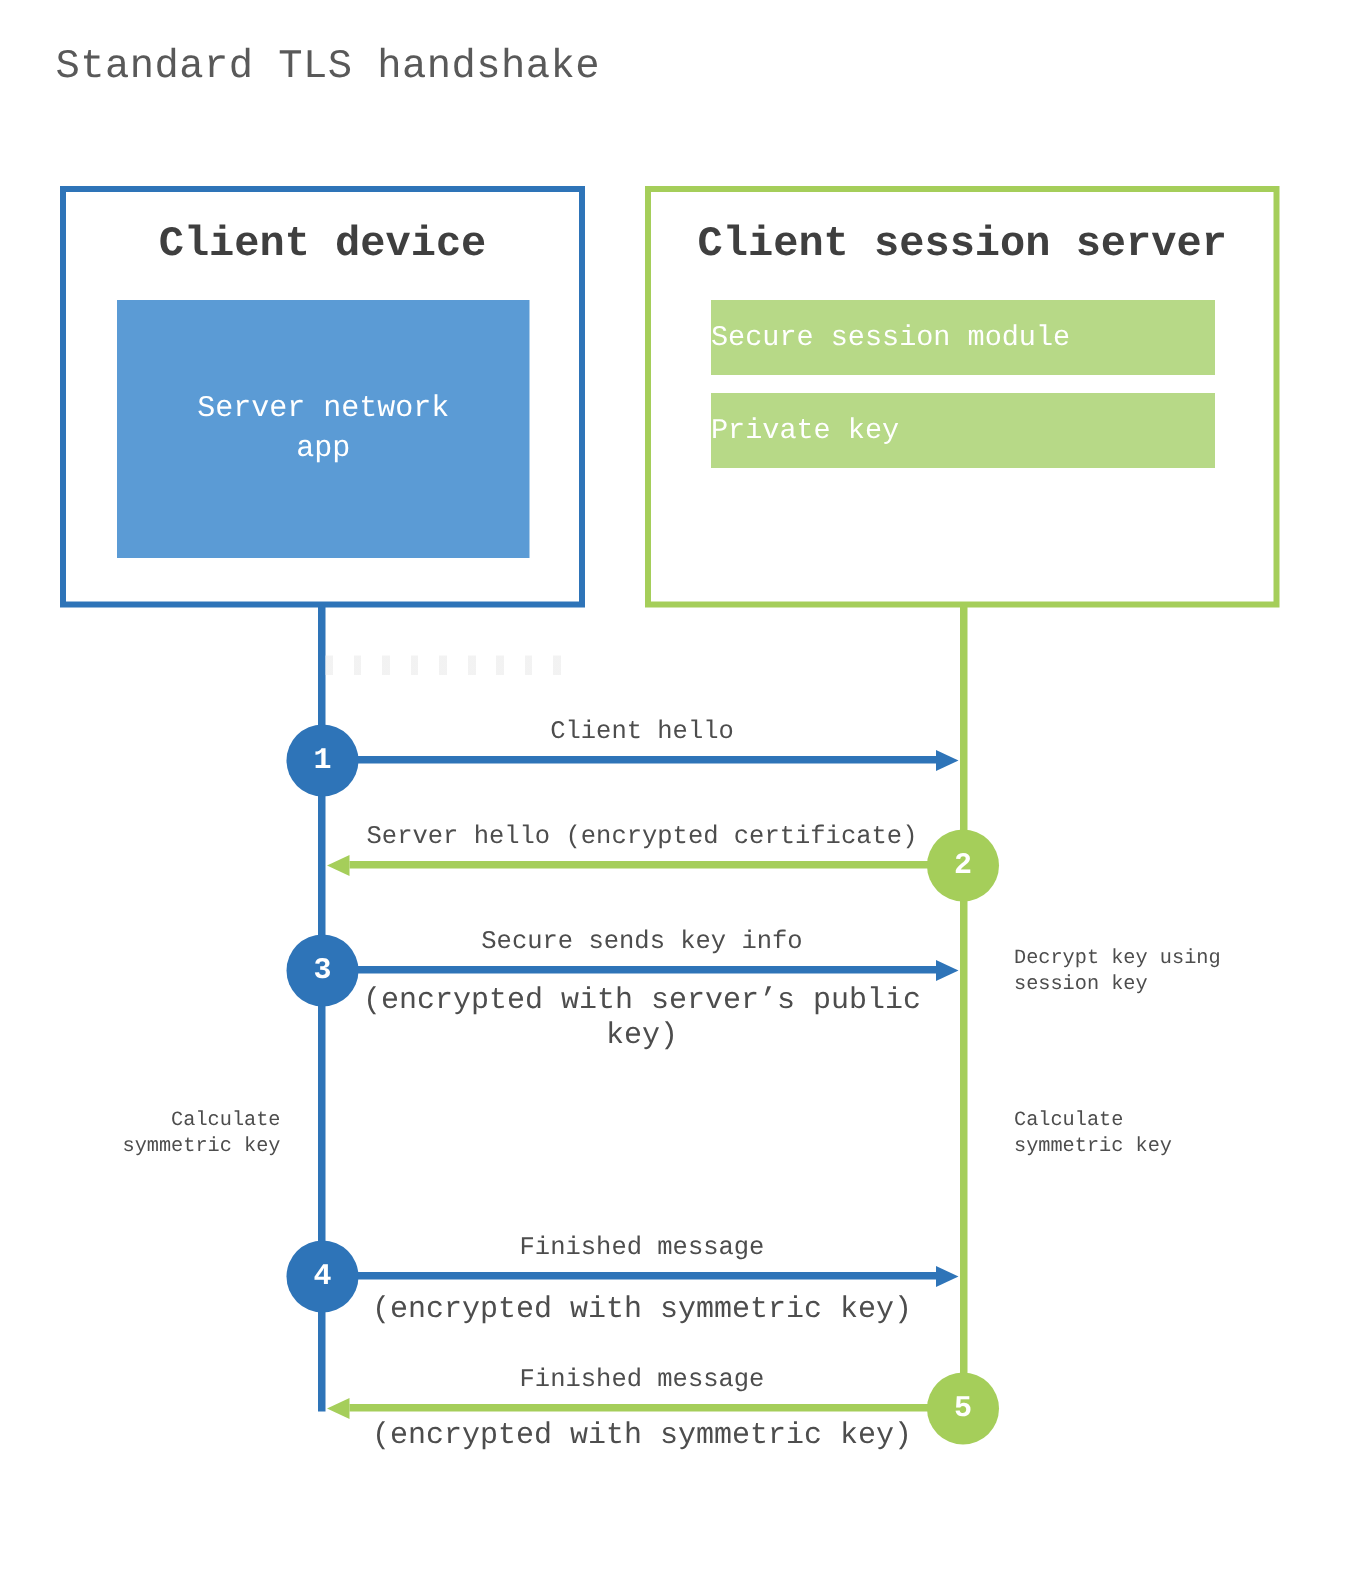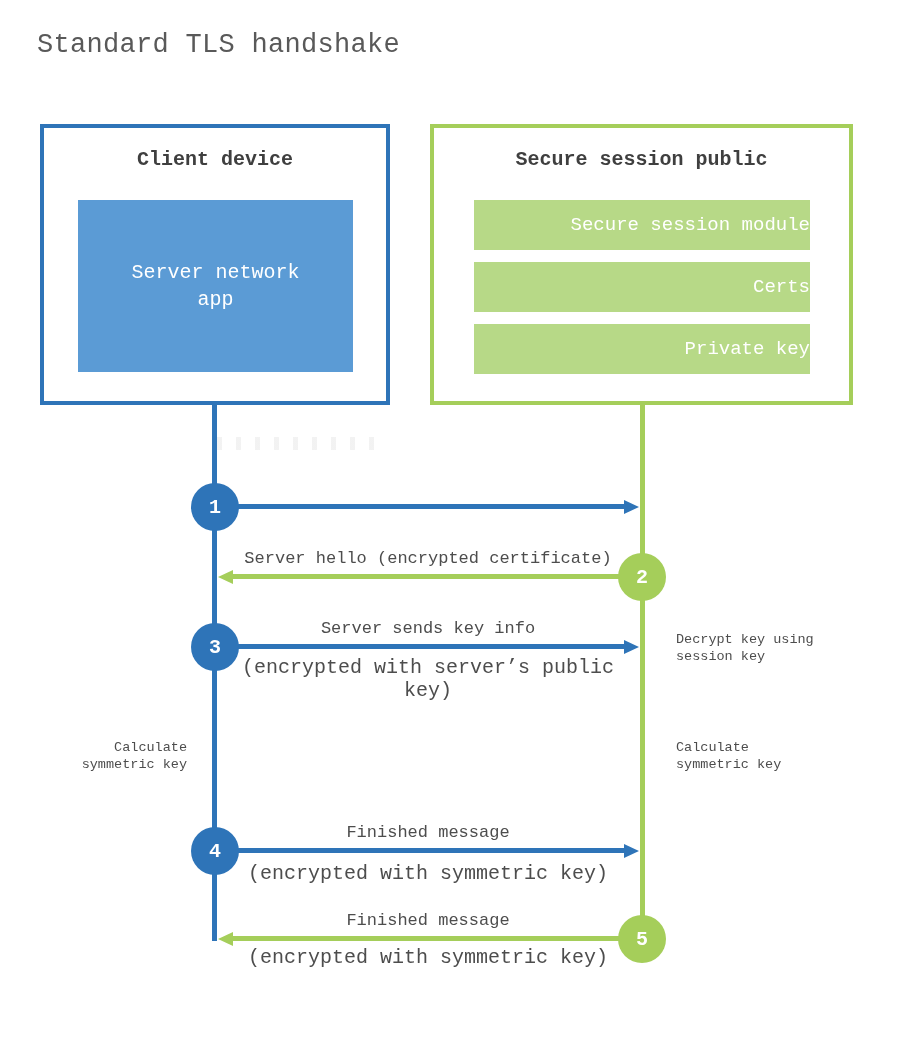--- a/index.html
+++ b/index.html
@@ -9,28 +9,28 @@
   }
   html,body{margin:0;padding:0;background:#ffffff;}
   .canvas{position:relative;width:900px;height:1058px;background:#fff;overflow:hidden;
           font-family:Liberation Mono, monospace;padding-left:40px;}
   .page-title{position:absolute;left:37px;top:30px;font-size:27px;font-weight:300;
               color:var(--title-text);letter-spacing:.3px;}
   .entity-box{position:absolute;top:124px;height:281px;box-sizing:border-box;background:#fff;}
   .client-box{left:40px;width:350px;border:4px solid var(--blue);}
   .server-box{left:430px;width:423px;border:4px solid var(--green);}
   .entity-title{position:absolute;left:0;top:20px;width:100%;text-align:center;
-                font-size:20px;font-weight:bold;color:var(--heading-text);}
+                font-size:28px;font-weight:bold;color:var(--heading-text);}
   .app-rect{position:absolute;left:34px;top:72px;width:275px;height:172px;background:var(--blue-fill);
             display:flex;align-items:center;justify-content:center;text-align:center;
             color:#fff;font-size:20px;line-height:1.35;white-space:pre-line;}
   .module-stack{position:absolute;left:40px;top:72px;width:336px;display:flex;
                 flex-direction:column;gap:12px;}
   .module-bar{height:50px;background:var(--green-fill);display:flex;align-items:center;
-              justify-content:flex-end;color:#fff;font-size:19px;}
+              justify-content:flex-start;color:#fff;font-size:19px;}
   .lifeline{position:absolute;width:5px;}
   .lifeline.blue{background:var(--blue);}
   .lifeline.green{background:var(--green);}
   .ghost-dashes{position:absolute;left:217px;top:437px;width:170px;height:13px;opacity:.7;
     background:repeating-linear-gradient(90deg,#ededed 0 5px,transparent 5px 19px);}
   .badge{position:absolute;width:48px;height:48px;border-radius:50%;display:flex;
          align-items:center;justify-content:center;color:#fff;font-size:20px;font-weight:bold;z-index:3;}
   .badge.blue{background:var(--blue);}
   .badge.green{background:var(--green);}
   .shaft{position:absolute;height:5px;z-index:2;}
@@ -56,52 +56,50 @@
 
   <div class="entity-box client-box">
     <div class="entity-title">Client device</div>
     <div class="app-rect">
       <span>Server network
 app</span>
     </div>
   </div>
 
   <div class="entity-box server-box">
-    <div class="entity-title">Secure session public</div>
+    <div class="entity-title">Client session server</div>
     <div class="module-stack">
       <div class="module-bar">
         <span>Secure session module</span>
-      </div>
-      <div class="module-bar">
-        <span>Certs</span>
       </div>
       <div class="module-bar">
         <span>Private key</span>
       </div>
     </div>
   </div>
 
   <div class="lifeline blue" style="left:212px;top:404px;height:537px;"></div>
   <div class="lifeline green" style="left:640px;top:404px;height:536px;"></div>
   <div class="ghost-dashes"></div>
 
+  <div class="msg-label" style="top:479px;">Client hello</div>
   <div class="shaft blue" style="left:215px;top:504px;width:410px;"></div>
   <div class="head right" style="left:624px;top:500px;"></div>
   <div class="badge blue" style="left:191px;top:483px;">
     <span>1</span>
   </div>
 
   <div class="msg-label" style="top:549px;">Server hello (encrypted certificate)</div>
   <div class="shaft green" style="left:233px;top:574px;width:409px;"></div>
   <div class="head left" style="left:218px;top:570px;"></div>
   <div class="badge green" style="left:618px;top:553px;">
     <span>2</span>
   </div>
 
-  <div class="msg-label" style="top:619px;">Server sends key info</div>
+  <div class="msg-label" style="top:619px;">Secure sends key info</div>
   <div class="msg-sublabel" style="top:656px;">(encrypted with server’s public key)</div>
   <div class="shaft blue" style="left:215px;top:644px;width:410px;"></div>
   <div class="head right" style="left:624px;top:640px;"></div>
   <div class="badge blue" style="left:191px;top:623px;">
     <span>3</span>
   </div>
 
   <div class="side-note" style="left:676px;top:631px;">Decrypt key using
 session key</div>
   <div class="side-note" style="left:57px;top:739px;width:130px;text-align:right;">Calculate

